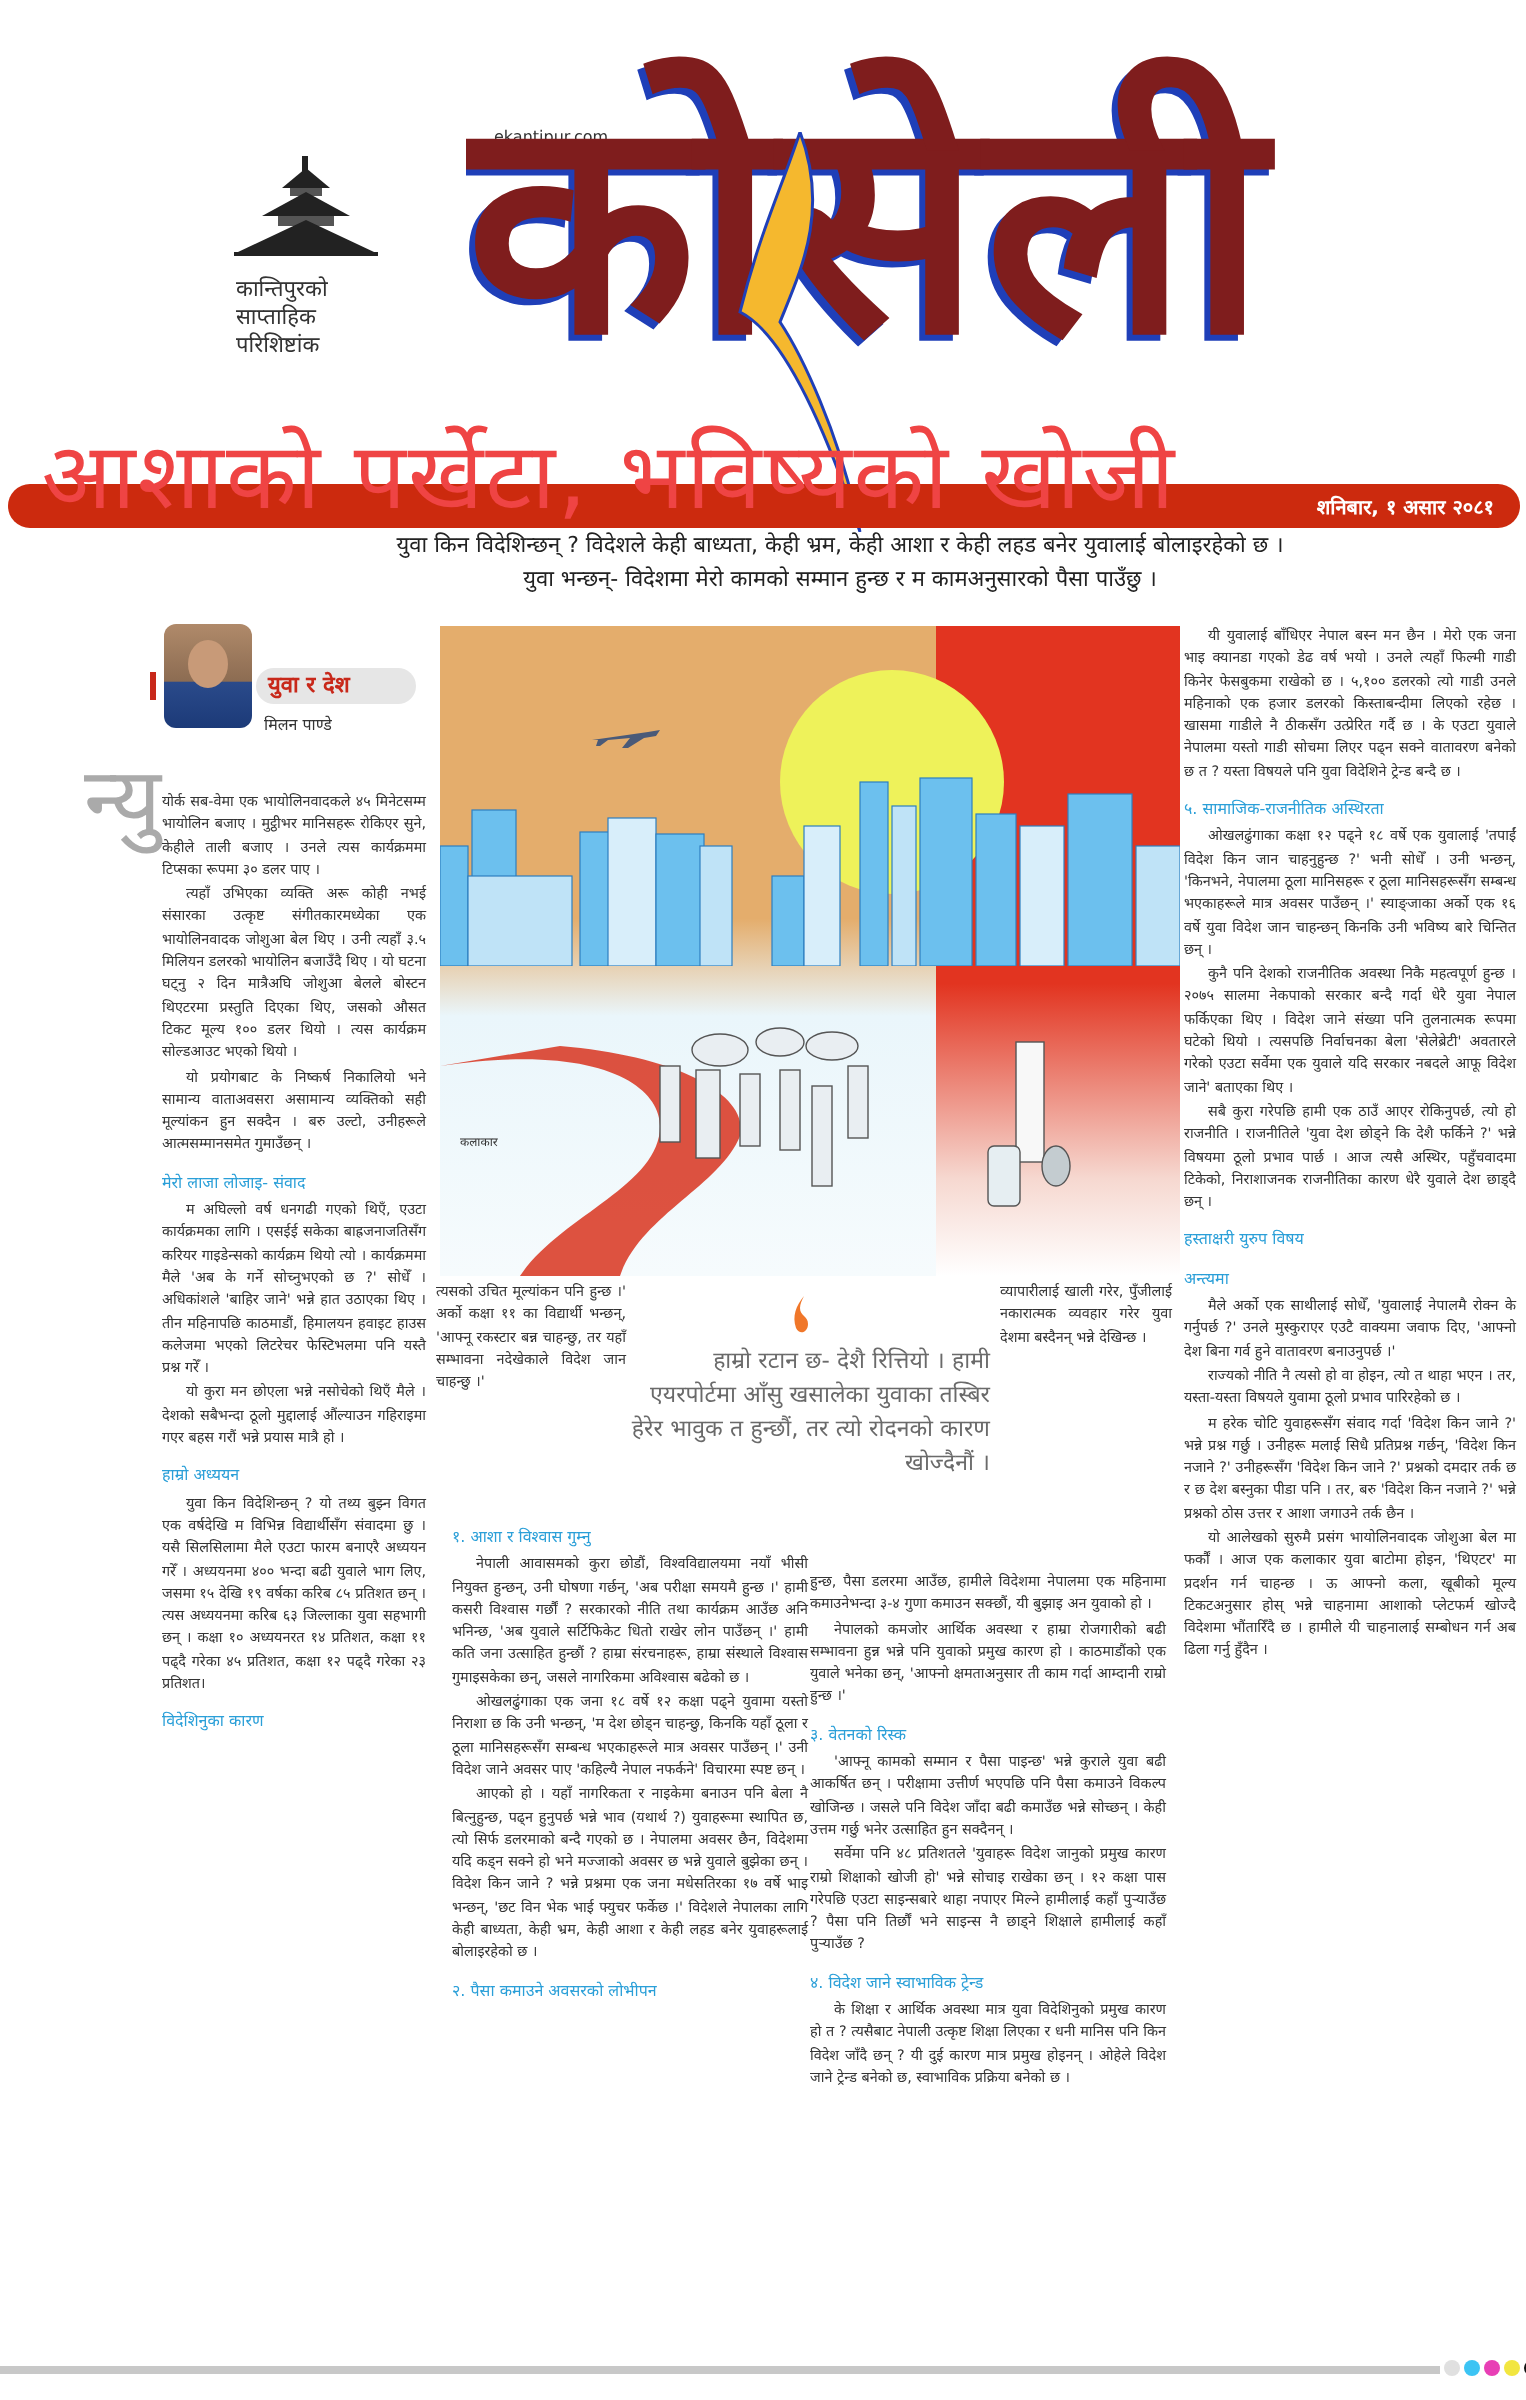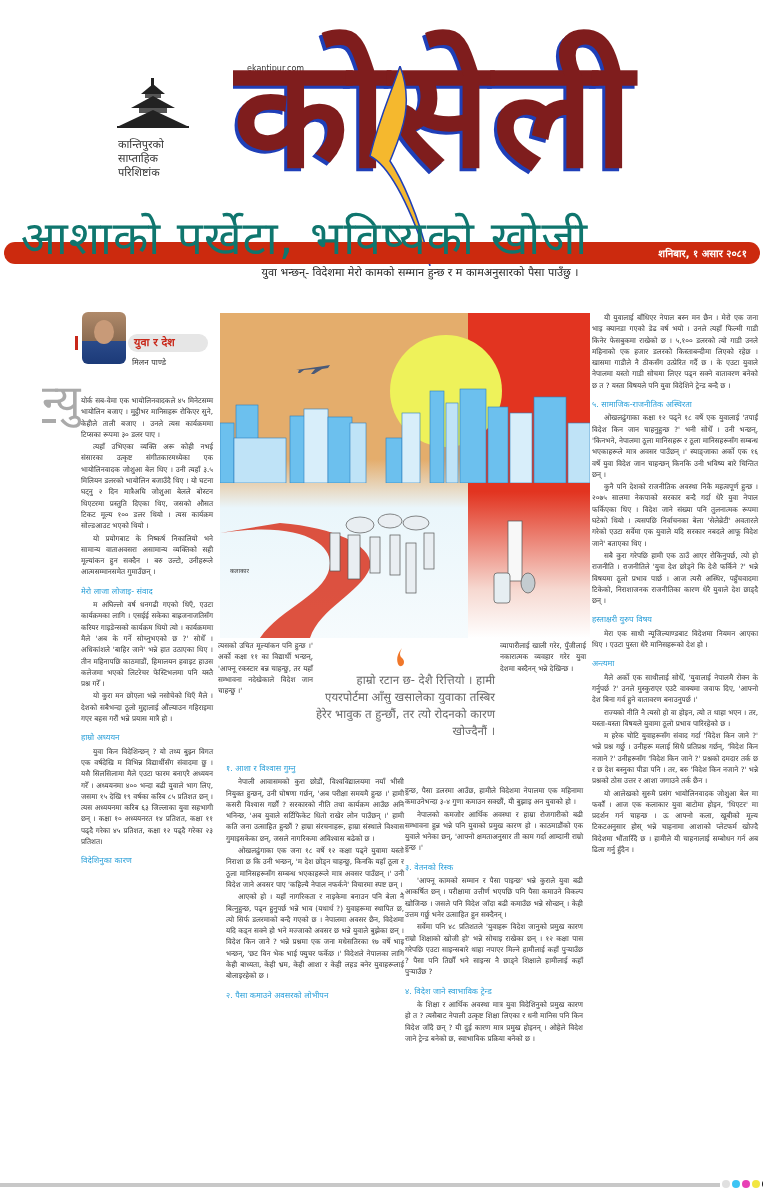--- a/index.html
+++ b/index.html
@@ -31,21 +31,21 @@
       position: absolute; left: 4px; top: 242px; width: 756px; height: 22px;
       background: #cc2a0e; border-radius: 11px;
     }
     .issue-date {
       position: absolute; right: 16px; top: 246px; font-size: 10px; color: #fff; font-weight: bold;
     }
 
     
     .headline {
       position: absolute; left: 0; top: 210px; width: 609px; text-align: center;
-      font-size: 46px; line-height: 56px; color: #0f766e; font-weight: normal; letter-spacing: 1px;
+      font-size: 46px; line-height: 56px; color: #ef4444; font-weight: normal; letter-spacing: 1px;
     }
     .deck {
       position: absolute; left: 150px; top: 264px; width: 540px;
       font-size: 11px; line-height: 17px; text-align: center; color: #222;
     }
 
     
     .col { position: absolute; font-size: 7.2px; line-height: 11.3px; color: #333; text-align: justify; }
     .col p { text-indent: 12px; margin-bottom: 1px; }
     .col h4 { font-size: 8px; font-weight: normal; color: #2a9fd8; margin: 8px 0 2px 0; }
@@ -69,21 +69,21 @@
     }
     .red-marker { position: absolute; left: 15px; top: 24px; width: 3px; height: 14px; background: #c8281a; }
     .column-title {
       position: absolute; left: 68px; top: 22px; width: 80px; height: 18px; border-radius: 9px;
       background: #e6e6e6; color: #c8281a; font-size: 11px; line-height: 18px; padding-left: 6px; font-weight: bold;
     }
     .author-name { position: absolute; left: 72px; top: 44px; font-size: 8px; color: #333; }
 
     .drop-cap {
       position: absolute; left: 42px; top: 378px; font-size: 44px; line-height: 46px; color: #aaa;
-      font-family: "DejaVu Serif", serif; font-weight: normal; text-decoration: underline;
+      font-family: "DejaVu Serif", serif; font-weight: normal;
     }
 
     
     .illustration {
       position: absolute; left: 220px; top: 313px; width: 370px; height: 325px; overflow: hidden;
       background: linear-gradient(180deg, #e4ad6c 0%, #e4ad6c 45%, #eaf6fb 60%, #f6fbfd 100%);
     }
     .illus-red {
       position: absolute; left: 248px; top: 0; width: 122px; height: 325px;
       background: linear-gradient(180deg, #e23420 0%, #e23420 55%, #f6d8d0 85%, #fff 100%);
@@ -133,20 +133,21 @@
     <svg class="brand-accent" viewBox="0 0 90 200">
       <path d="M40,0 C30,30 20,50 10,90 C30,100 50,140 70,200 C60,150 40,110 30,95 C40,70 55,40 40,0 Z" fill="#f5b82e" stroke="#1f3fb8" stroke-width="1.5"></path>
     </svg>
   </div>
 
   <div class="red-bar"></div>
   <div class="issue-date">शनिबार, १ असार २०८१</div>
 
   <h1 class="headline">आशाको पर्खेटा, भविष्यको खोजी</h1>
   <div class="deck">
+    <div>युवा किन विदेशिन्छन् ? विदेशले केही बाध्यता, केही भ्रम, केही आशा र केही लहड बनेर युवालाई बोलाइरहेको छ ।</div>
     <div>युवा भन्छन्- विदेशमा मेरो कामको सम्मान हुन्छ र म कामअनुसारको पैसा पाउँछु ।</div>
   </div>
 
   <div class="byline-box">
     <div class="red-marker"></div>
     <div class="author-photo">
         <div class="face"></div>
       </div>
     <div class="column-title">युवा र देश</div>
     <div class="author-name">मिलन पाण्डे</div>
@@ -242,21 +243,20 @@
     <p>के शिक्षा र आर्थिक अवस्था मात्र युवा विदेशिनुको प्रमुख कारण हो त ? त्यसैबाट नेपाली उत्कृष्ट शिक्षा लिएका र धनी मानिस पनि किन विदेश जाँदै छन् ? यी दुई कारण मात्र प्रमुख होइनन् । ओहेले विदेश जाने ट्रेन्ड बनेको छ, स्वाभाविक प्रक्रिया बनेको छ ।</p>
   </div>
 
   <div class="col col-4">
     <p>यी युवालाई बाँधिएर नेपाल बस्न मन छैन । मेरो एक जना भाइ क्यानडा गएको डेढ वर्ष भयो । उनले त्यहाँ फिल्मी गाडी किनेर फेसबुकमा राखेको छ । ५,१०० डलरको त्यो गाडी उनले महिनाको एक हजार डलरको किस्ताबन्दीमा लिएको रहेछ । खासमा गाडीले नै ठीकसँग उत्प्रेरित गर्दै छ । के एउटा युवाले नेपालमा यस्तो गाडी सोचमा लिएर पढ्न सक्ने वातावरण बनेको छ त ? यस्ता विषयले पनि युवा विदेशिने ट्रेन्ड बन्दै छ ।</p>
     <h4>५. सामाजिक-राजनीतिक अस्थिरता</h4>
     <p>ओखलढुंगाका कक्षा १२ पढ्ने १८ वर्षे एक युवालाई 'तपाईं विदेश किन जान चाहनुहुन्छ ?' भनी सोधेँ । उनी भन्छन्, 'किनभने, नेपालमा ठूला मानिसहरू र ठूला मानिसहरूसँग सम्बन्ध भएकाहरूले मात्र अवसर पाउँछन् ।' स्याङ्जाका अर्को एक १६ वर्षे युवा विदेश जान चाहन्छन् किनकि उनी भविष्य बारे चिन्तित छन् ।</p>
     <p>कुनै पनि देशको राजनीतिक अवस्था निकै महत्वपूर्ण हुन्छ । २०७५ सालमा नेकपाको सरकार बन्दै गर्दा धेरै युवा नेपाल फर्किएका थिए । विदेश जाने संख्या पनि तुलनात्मक रूपमा घटेको थियो । त्यसपछि निर्वाचनका बेला 'सेलेब्रेटी' अवतारले गरेको एउटा सर्वेमा एक युवाले यदि सरकार नबदले आफू विदेश जाने' बताएका थिए ।</p>
     <p>सबै कुरा गरेपछि हामी एक ठाउँ आएर रोकिनुपर्छ, त्यो हो राजनीति । राजनीतिले 'युवा देश छोड्ने कि देशै फर्किने ?' भन्ने विषयमा ठूलो प्रभाव पार्छ । आज त्यसै अस्थिर, पहुँचवादमा टिकेको, निराशाजनक राजनीतिका कारण धेरै युवाले देश छाड्दै छन् ।</p>
     <h4>हस्ताक्षरी युरुप विषय</h4>
-    <p>मेरा एक साथी न्यूजिल्याण्डबाट विदेशमा नियमन आएका थिए । एउटा पुस्ता धेरै मानिसहरूको देश हो ।</p>
     <h4>अन्त्यमा</h4>
     <p>मैले अर्को एक साथीलाई सोधेँ, 'युवालाई नेपालमै रोक्न के गर्नुपर्छ ?' उनले मुस्कुराएर एउटै वाक्यमा जवाफ दिए, 'आफ्नो देश बिना गर्व हुने वातावरण बनाउनुपर्छ ।'</p>
     <p>राज्यको नीति नै त्यसो हो वा होइन, त्यो त थाहा भएन । तर, यस्ता-यस्ता विषयले युवामा ठूलो प्रभाव पारिरहेको छ ।</p>
     <p>म हरेक चोटि युवाहरूसँग संवाद गर्दा 'विदेश किन जाने ?' भन्ने प्रश्न गर्छु । उनीहरू मलाई सिधै प्रतिप्रश्न गर्छन्, 'विदेश किन नजाने ?' उनीहरूसँग 'विदेश किन जाने ?' प्रश्नको दमदार तर्क छ र छ देश बस्नुका पीडा पनि । तर, बरु 'विदेश किन नजाने ?' भन्ने प्रश्नको ठोस उत्तर र आशा जगाउने तर्क छैन ।</p>
     <p>यो आलेखको सुरुमै प्रसंग भायोलिनवादक जोशुआ बेल मा फर्कौं । आज एक कलाकार युवा बाटोमा होइन, 'थिएटर' मा प्रदर्शन गर्न चाहन्छ । ऊ आफ्नो कला, खूबीको मूल्य टिकटअनुसार होस् भन्ने चाहनामा आशाको प्लेटफर्म खोज्दै विदेशमा भौंतारिँदै छ । हामीले यी चाहनालाई सम्बोधन गर्न अब ढिला गर्नु हुँदैन ।</p>
   </div>
 
   <div class="bottom-bar"></div>
   <div class="reg-dots">
     <span style="background:#e0e0e0"></span>

